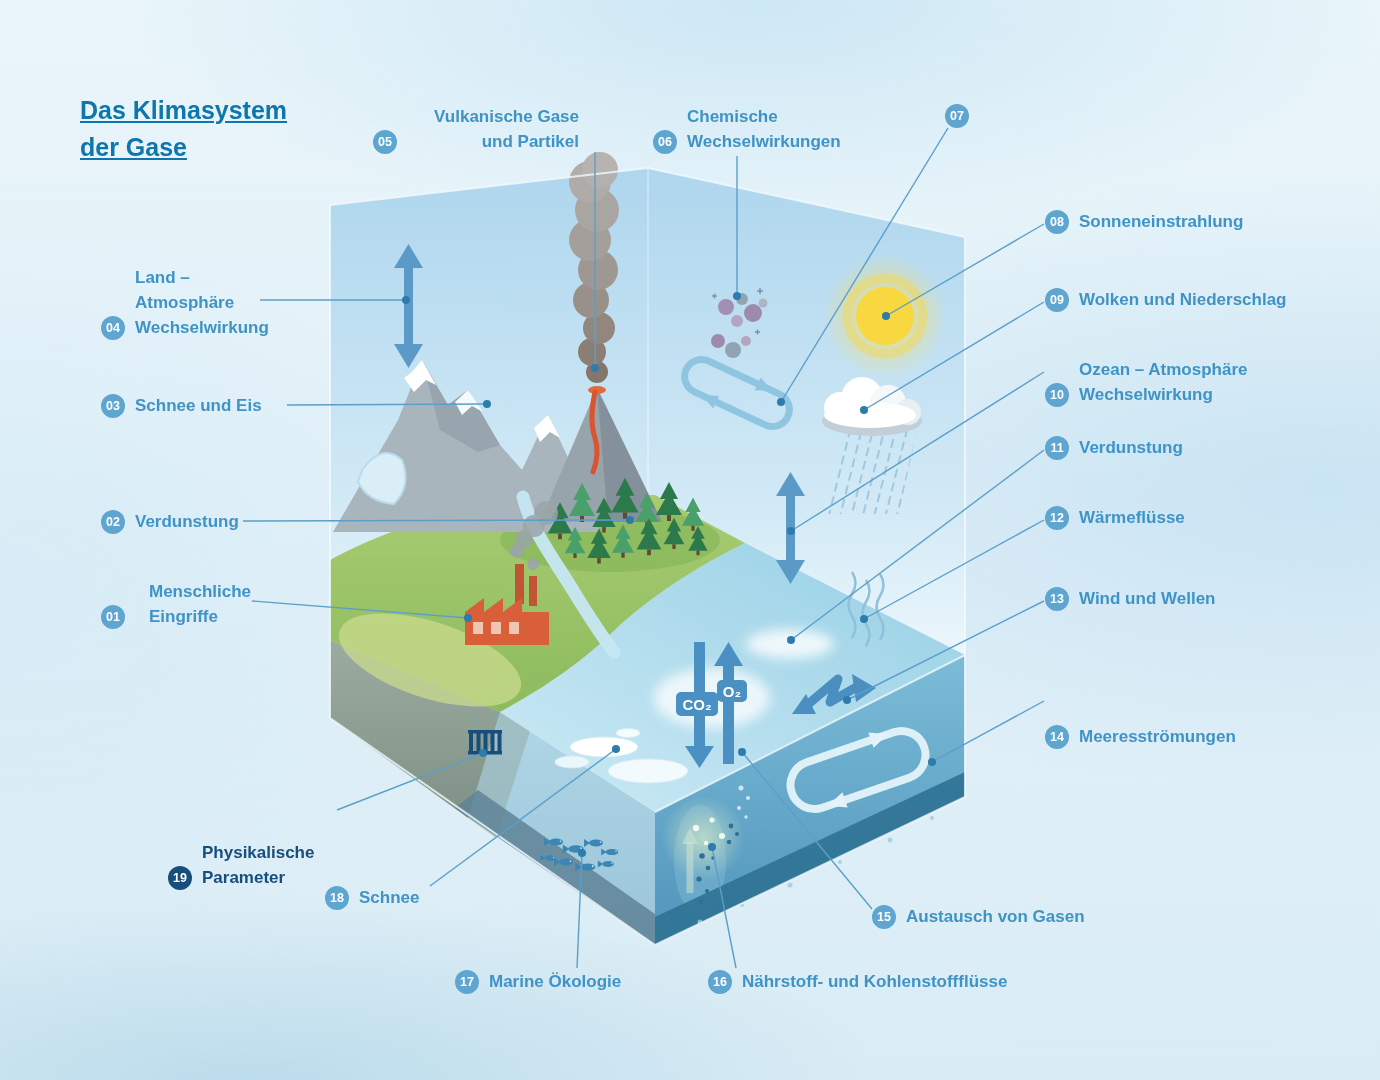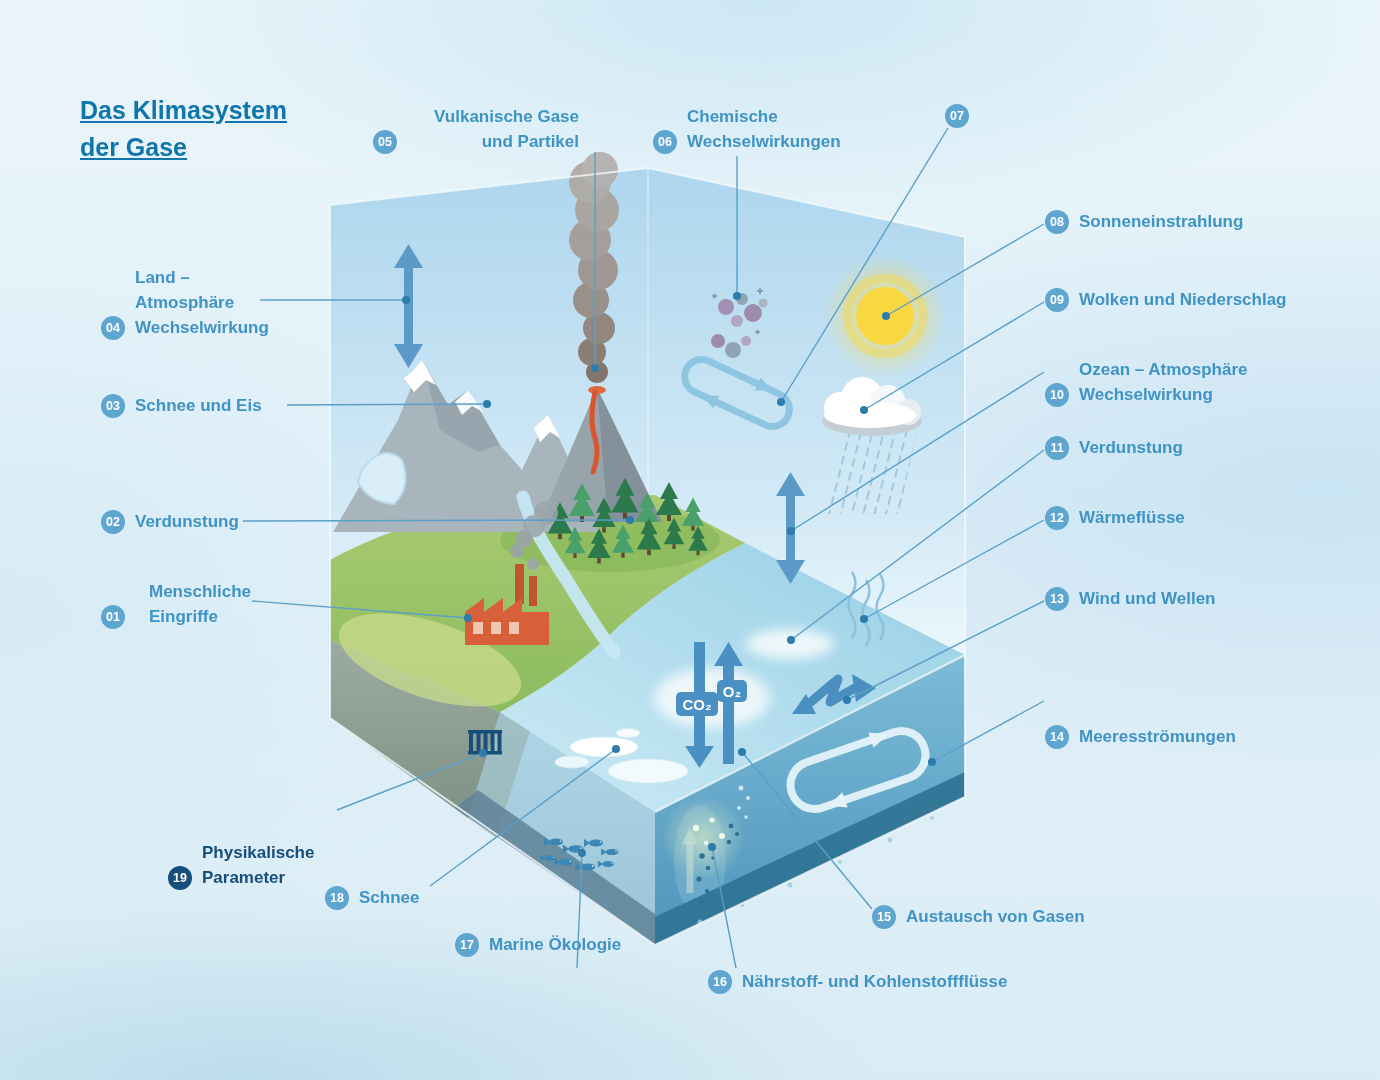--- a/index.html
+++ b/index.html
@@ -434,21 +434,21 @@
         <span class="text">Meeresströmungen</span>
       </div>
       <div class="label" style="left: 872px; top: 904px;">
         <span class="badge">15</span>
         <span class="text">Austausch von Gasen</span>
       </div>
       <div class="label" style="left: 708px; top: 969px;">
         <span class="badge">16</span>
         <span class="text">Nährstoff- und Kohlenstoffflüsse</span>
       </div>
-      <div class="label" style="left: 455px; top: 932px;">
+      <div class="label" style="left: 455px; top: 969px;">
         <span class="badge">17</span>
         <span class="text">Marine Ökologie</span>
       </div>
       <div class="label" style="left: 325px; top: 885px;">
         <span class="badge">18</span>
         <span class="text">Schnee</span>
       </div>
       <div class="label highlight" style="left: 168px; top: 840px;">
         <span class="badge">19</span>
         <span class="text">Physikalische

